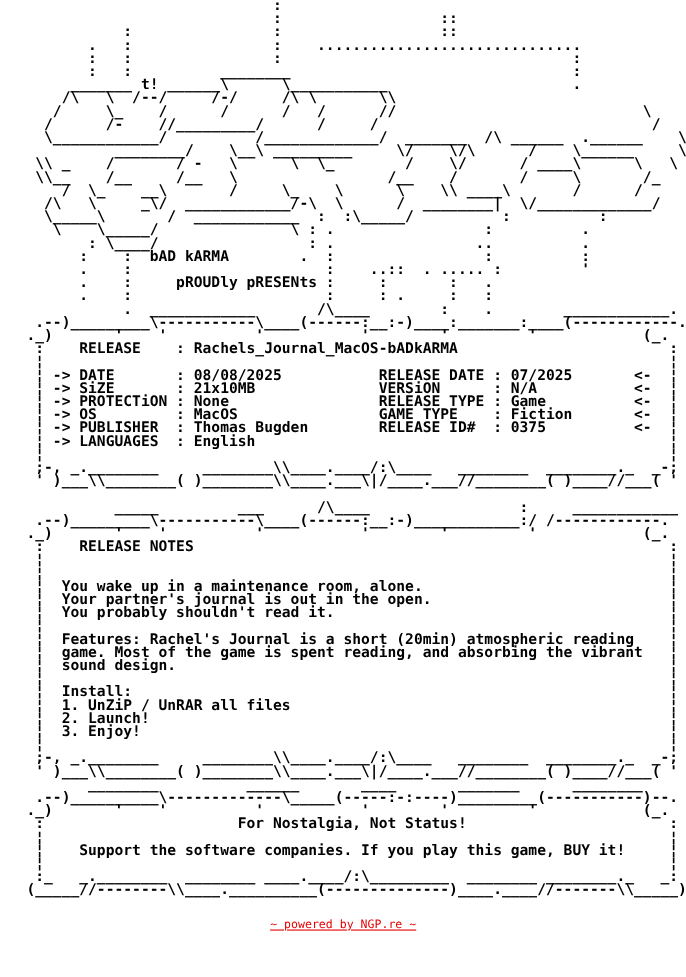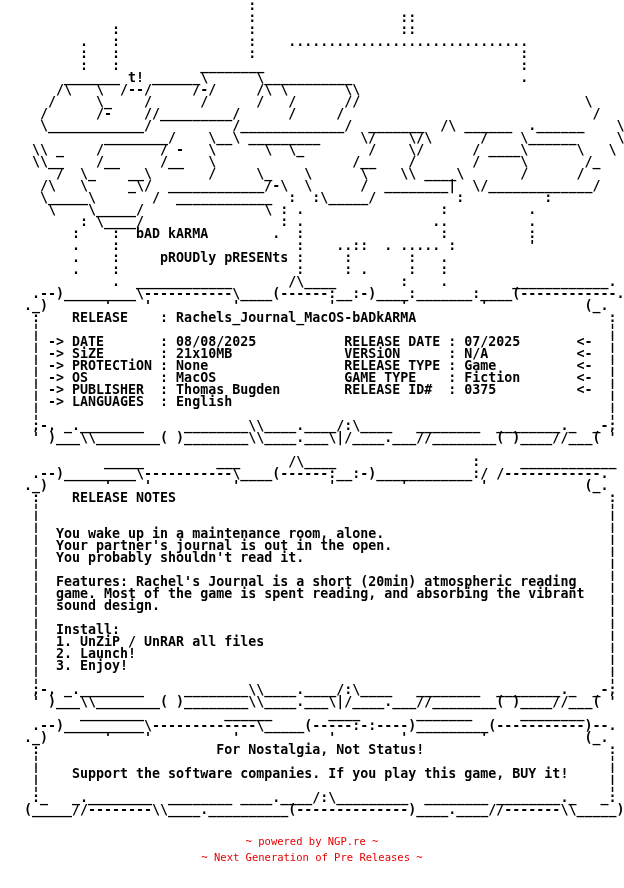--- a/index.html
+++ b/index.html
@@ -84,17 +84,16 @@
     ' )___\\________( )________\\____.___\|/____.___//________( )____//___( '
           ________          ______       ____       _______      ________
     .--)__________\-------------\_____(-----:-:----)_________(-----------)--.
    ._)       '    '          '           '        '         '            (_.
     :                      For Nostalgia, Not Status!                       : 
     ¦                                                                       ¦ 
     ¦    Support the software companies. If you play this game, BUY it!     ¦ 
     ¦                                                                       ¦ 
     :_   _.________  ________ ____.____/:\_________  ________ ________._   _:
    (_____//--------\\____.__________(--------------)____.____//-------\\_____)</pre>
-  <div class="powered" style="color: rgb(230, 0, 0);">
+  <div class="powered" style="color: rgb(230, 0, 0); text-decoration: underline;">
     <div>~ powered by NGP.re ~</div>
-    <div>~ Next Generation of Pre Releases ~</div>
   </div>
 </div>
 
 </body></html>

